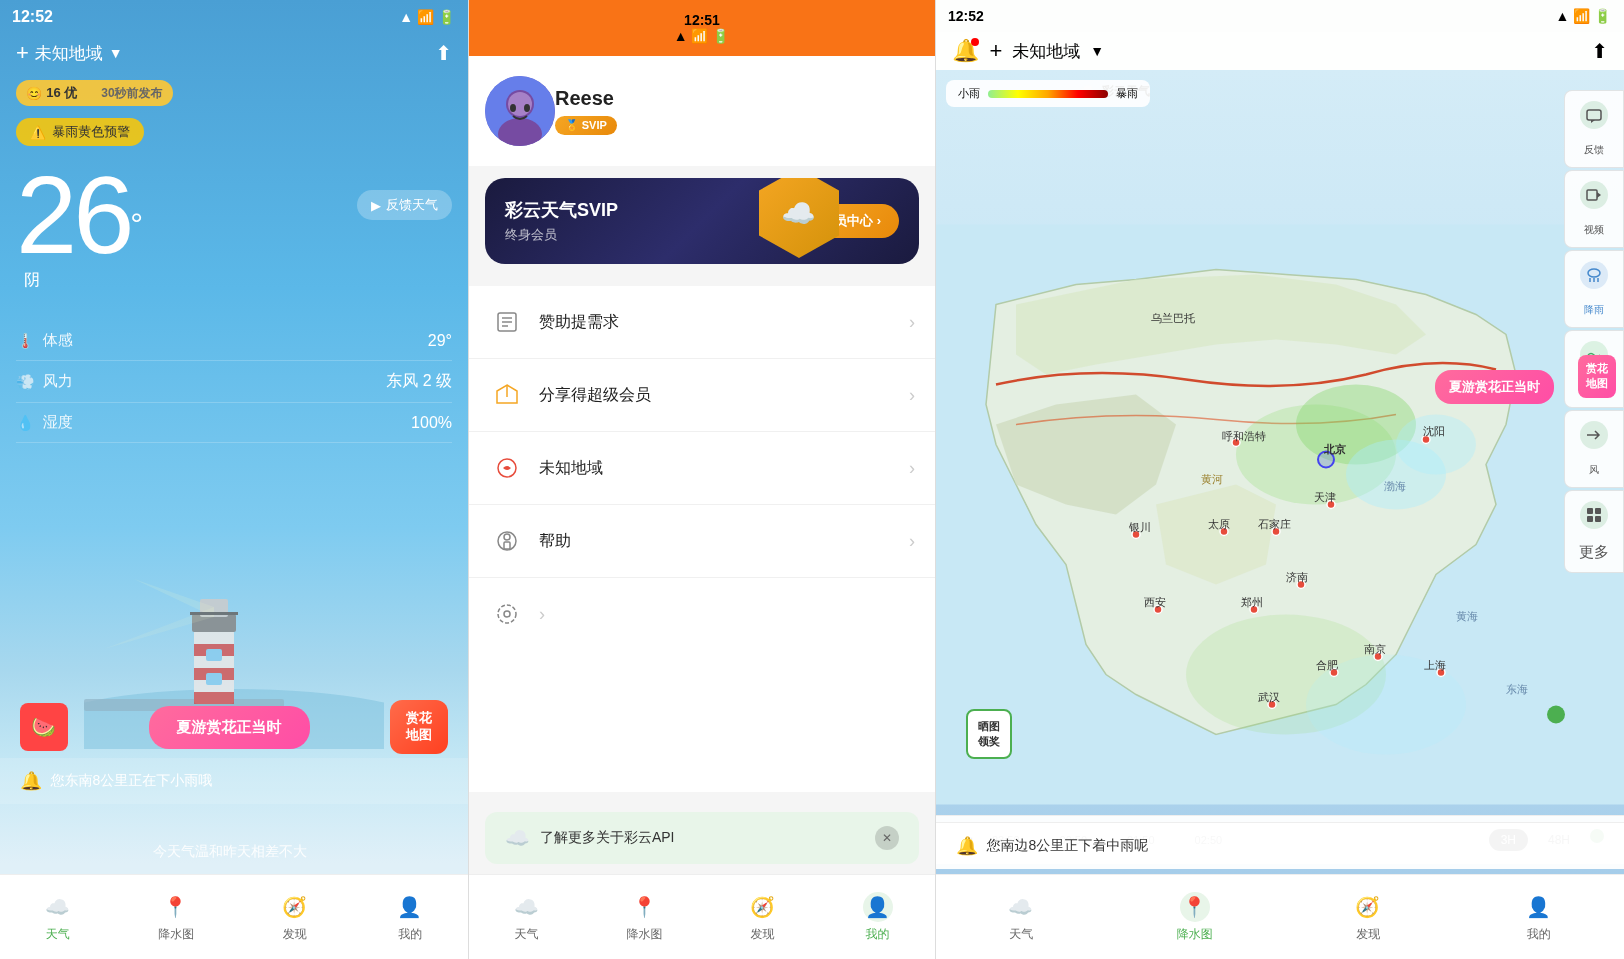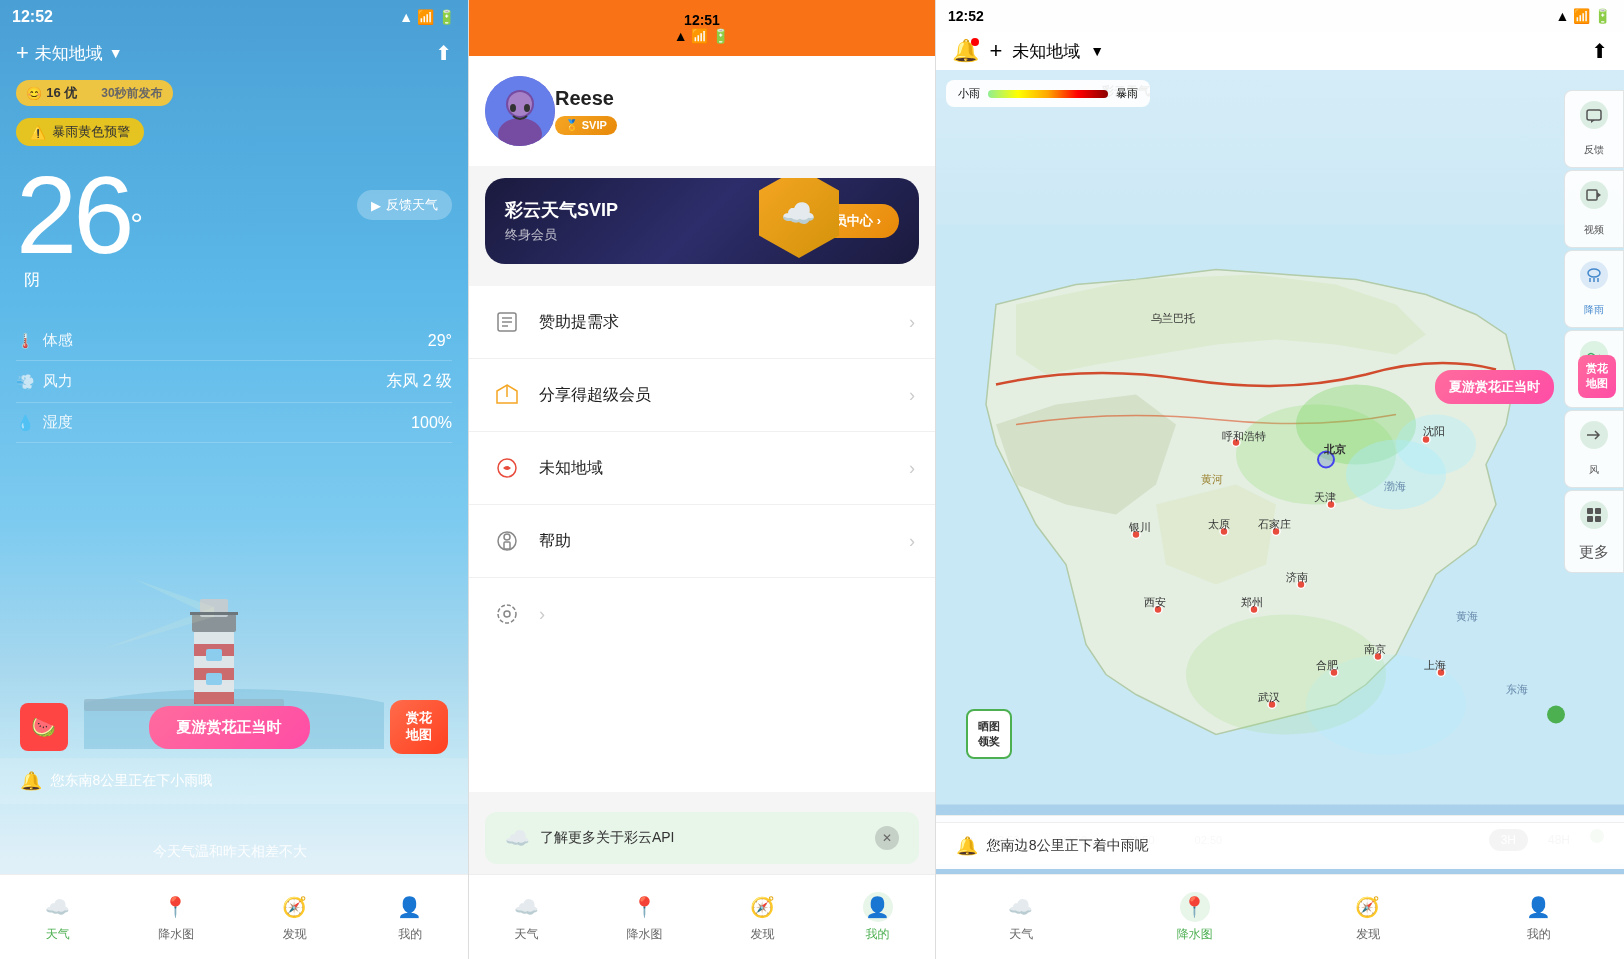--- a/index.html
+++ b/index.html
@@ -1030,21 +1030,21 @@
         </div>
         <div class="time-options">
           <button class="time-option-btn active">3H</button>
           <button class="time-option-btn">48H</button>
           <span class="record-dot"></span>
         </div>
       </div>
 
       <div class="rain-notice-bar" style="position:absolute;bottom:90px;left:0;right:0;background:rgba(255,255,255,0.95);padding:12px 20px;display:flex;align-items:center;gap:8px;border-top:1px solid #eee;z-index:20;">
         <span class="sound-icon">🔔</span>
-        <span style="font-size:14px;color:#333;font-family:Liberation Mono, monospace;">您南边8公里正下着中雨呢</span>
+        <span style="font-size:14px;color:#333;">您南边8公里正下着中雨呢</span>
       </div>
     </div>
   </div>
 
   <div class="bottom-nav">
     <div class="nav-item">
       <span class="nav-icon">☁️</span>
       <span>天气</span>
     </div>
     <div class="nav-item active">

